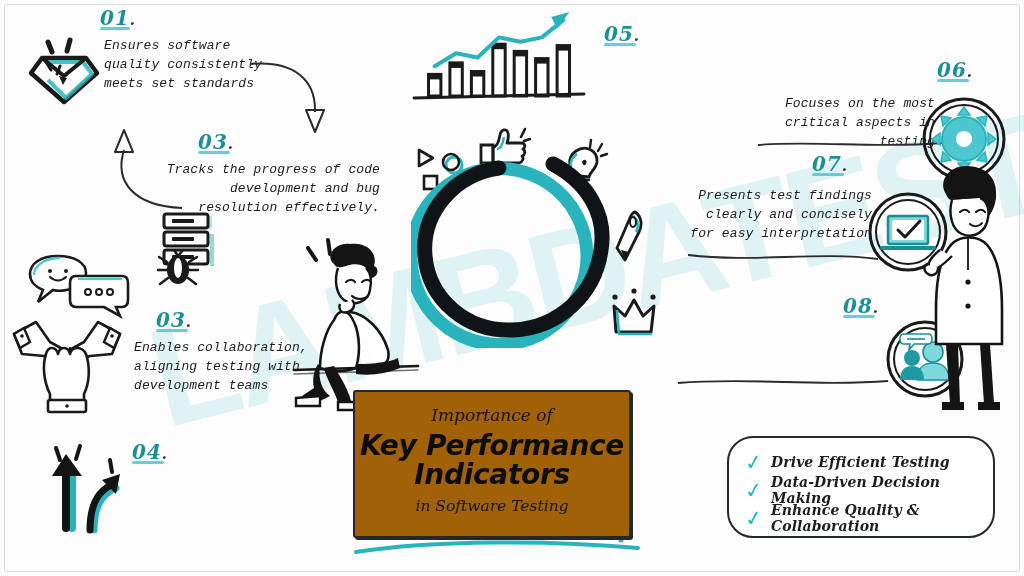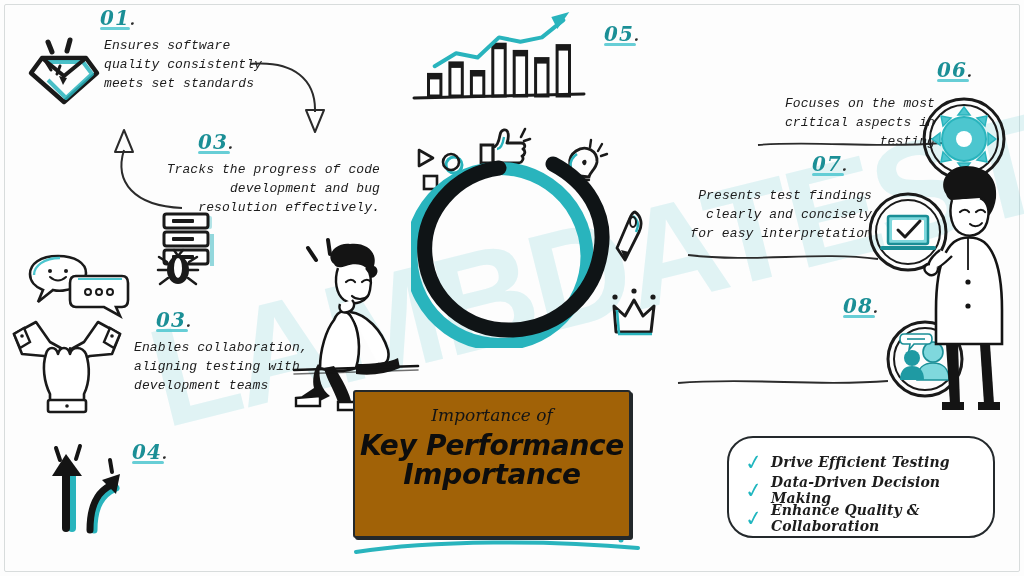--- a/index.html
+++ b/index.html
@@ -484,21 +484,22 @@
   </div>
 
   <div class="squig" style="left:612px;top:396px;">
     <svg width="18" height="148" viewBox="0 0 18 148">
       <path d="M9 4 L9 144" stroke="#29b4bd" stroke-width="5" stroke-linecap="round"></path>
     </svg>
   </div>
   <div id="title-card">
     <div class="t-sm">Importance of</div>
     <div class="t-big">Key Performance</div>
-    <div class="t-big" style="margin-top:-2px;">Importance</div>
+    <div class="t-big" style="margin-top:-2px;">Indicators</div>
+    <div class="t-sub">in Software Testing</div>
   </div>
   <div class="squig" style="left:352px;top:538px;">
     <svg width="290" height="20" viewBox="0 0 290 20">
       <path d="M4 14 C80 2, 200 2, 286 10" fill="none" stroke="#29b4bd" stroke-width="4" stroke-linecap="round"></path>
     </svg>
   </div>
 
   <div id="checklist">
     <div class="chk-row">
       <span class="tick">✓</span>

